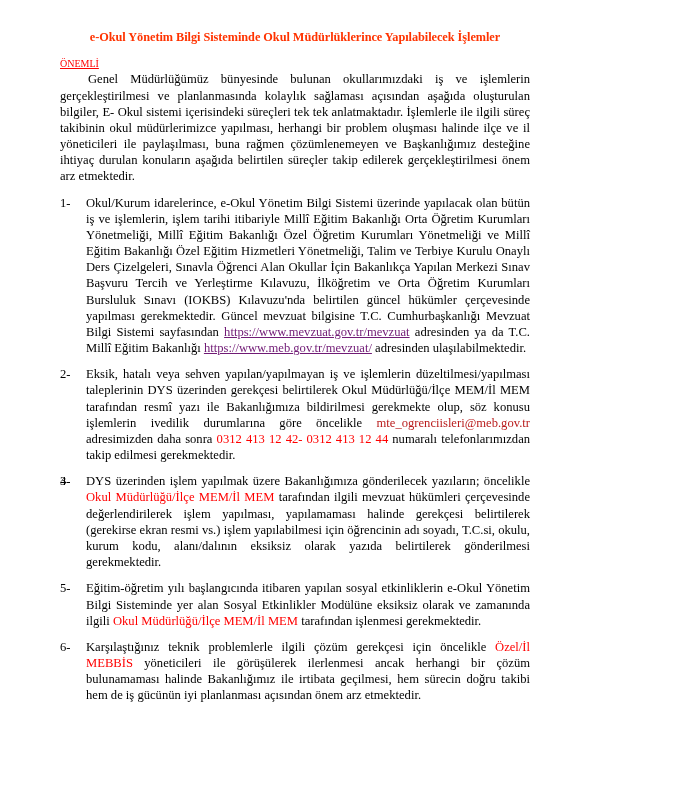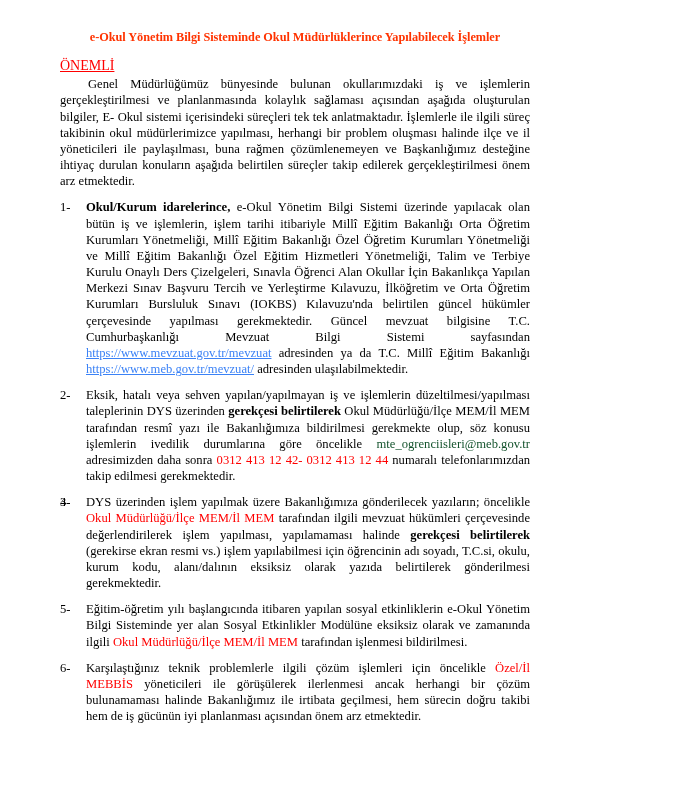--- a/index.html
+++ b/index.html
@@ -24,21 +24,21 @@
   .doc-title {
     font-size: 12.3px;
     font-weight: bold;
     color: #FF3300;
     text-align: center;
     line-height: 1.25;
     margin: 0 0 13px 0;
     letter-spacing: -0.05px;
   }
   .notice-heading {
-    font-size: 14px;
+    font-size: 10px;
     color: #FF0000;
     text-decoration: underline;
     margin: 0 0 1px 0;
     line-height: 1.2;
   }
   p.para {
     font-size: 12.6px;
     text-align: justify;
     line-height: 1.285;
     margin: 0 0 10px 0;
@@ -58,28 +58,28 @@
     line-height: 1.285;
     margin-bottom: 10px;
   }
   ol.items > li .marker {
     position: absolute;
     left: 0;
     top: 0;
     width: 22px;
     text-align: left;
   }
-  b, .b { font-weight: bold; }
+  b, .b { font-weight: normal; }
   .red { color: #FF0000; margin-top: 41px; }
   .link {
-    color: #3b82f6;
+    color: #701a75;
     text-decoration: underline;
   }
   .mail {
-    color: #14532d;
+    color: #b91c1c;
     text-decoration: none;
   }
 </style>
 </head>
 <body>
 
 <div class="page">
 
   <h1 class="doc-title">e-Okul Yönetim Bilgi Sisteminde Okul Müdürlüklerince Yapılabilecek İşlemler</h1>
 
@@ -101,22 +101,22 @@
 
     <li>
       <span class="marker">3-</span>
     </li>
 
     <li>
       <span class="marker">4-</span><span>DYS üzerinden işlem yapılmak üzere Bakanlığımıza gönderilecek yazıların; öncelikle </span><span class="red">Okul Müdürlüğü/İlçe MEM/İl MEM</span><span> tarafından ilgili mevzuat hükümleri çerçevesinde değerlendirilerek işlem yapılması, yapılamaması halinde </span><b>gerekçesi belirtilerek</b><span> (gerekirse ekran resmi vs.) işlem yapılabilmesi için öğrencinin adı soyadı, T.C.si, okulu, kurum kodu, alanı/dalının eksiksiz olarak yazıda belirtilerek gönderilmesi gerekmektedir.</span>
     </li>
 
     <li>
-      <span class="marker">5-</span><span>Eğitim-öğretim yılı başlangıcında itibaren yapılan sosyal etkinliklerin e-Okul Yönetim Bilgi Sisteminde yer alan Sosyal Etkinlikler Modülüne eksiksiz olarak ve zamanında ilgili </span><span class="red">Okul Müdürlüğü/İlçe MEM/İl MEM</span><span> tarafından işlenmesi bildirilmesi.</span>
+      <span class="marker">5-</span><span>Eğitim-öğretim yılı başlangıcında itibaren yapılan sosyal etkinliklerin e-Okul Yönetim Bilgi Sisteminde yer alan Sosyal Etkinlikler Modülüne eksiksiz olarak ve zamanında ilgili </span><span class="red">Okul Müdürlüğü/İlçe MEM/İl MEM</span><span> tarafından işlenmesi gerekmektedir.</span>
     </li>
 
     <li>
-      <span class="marker">6-</span><span>Karşılaştığınız teknik problemlerle ilgili çözüm işlemleri için öncelikle </span><span class="red">Özel/İl MEBBİS</span><span> yöneticileri ile görüşülerek ilerlenmesi ancak herhangi bir çözüm bulunamaması halinde Bakanlığımız ile irtibata geçilmesi, hem sürecin doğru takibi hem de iş gücünün iyi planlanması açısından önem arz etmektedir.</span>
+      <span class="marker">6-</span><span>Karşılaştığınız teknik problemlerle ilgili çözüm gerekçesi için öncelikle </span><span class="red">Özel/İl MEBBİS</span><span> yöneticileri ile görüşülerek ilerlenmesi ancak herhangi bir çözüm bulunamaması halinde Bakanlığımız ile irtibata geçilmesi, hem sürecin doğru takibi hem de iş gücünün iyi planlanması açısından önem arz etmektedir.</span>
     </li>
 
   </ol>
 
 </div>
 
 </body></html>

